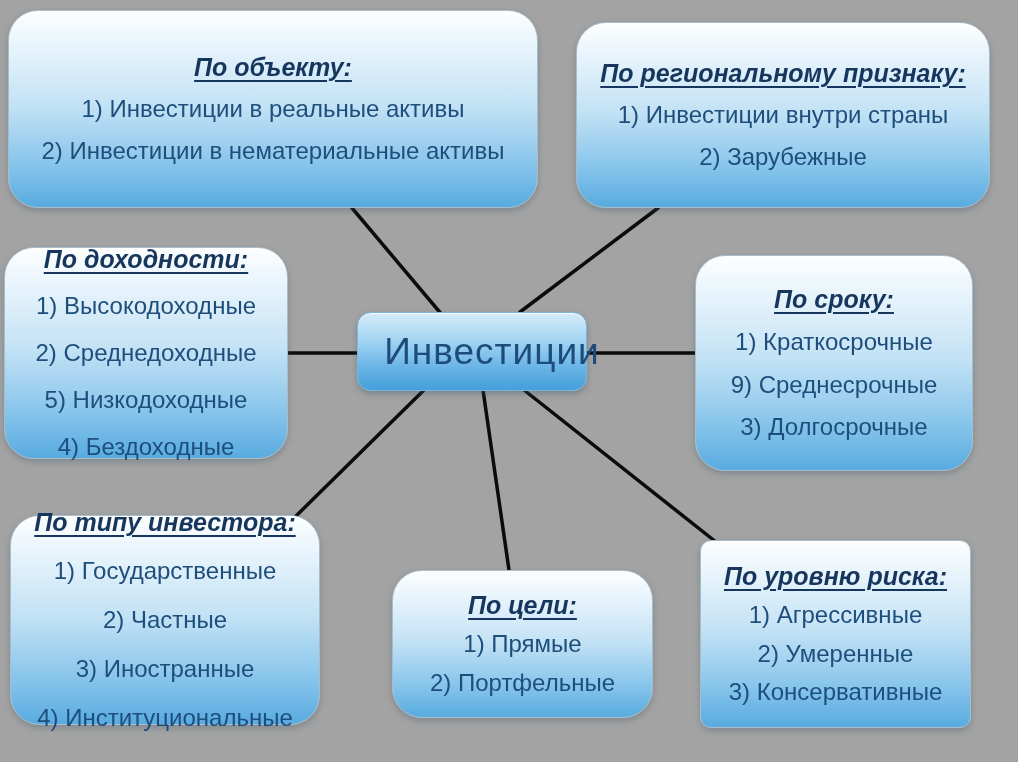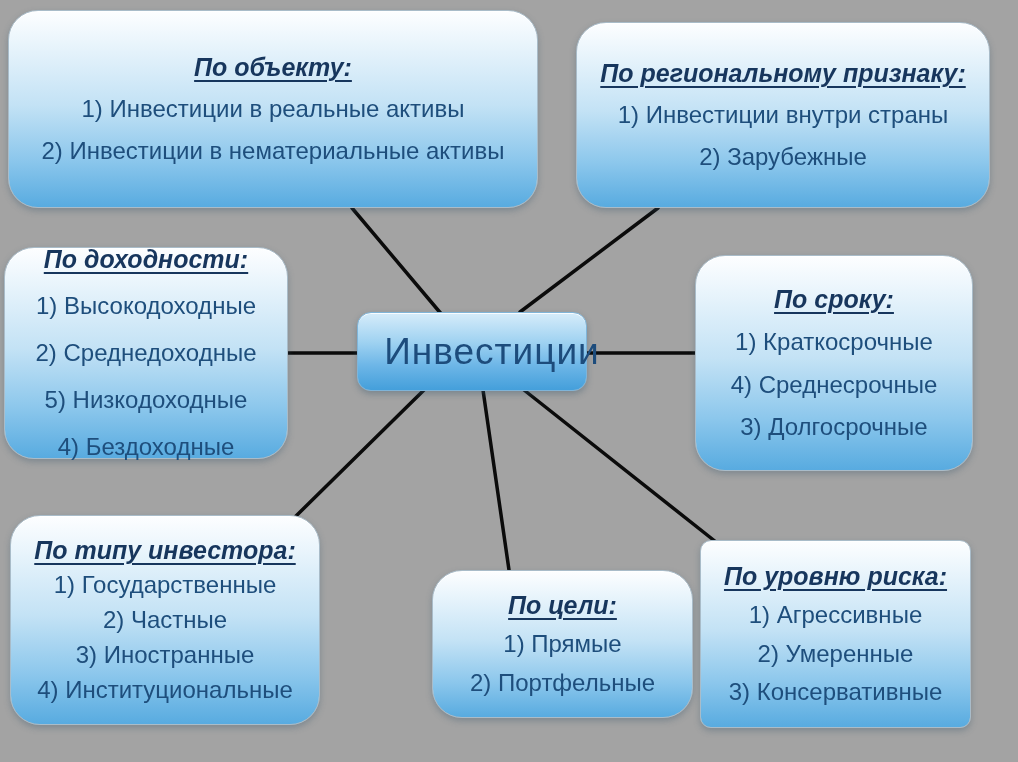--- a/index.html
+++ b/index.html
@@ -69,22 +69,22 @@
     color: #1d4c7c;
     font-size: 37px;
     line-height: 1;
     letter-spacing: 1px;
   }
   
   .box-object     { left: 8px;   top: 10px;  width: 530px; height: 198px; gap: 13px; }
   .box-region     { left: 576px; top: 22px;  width: 414px; height: 186px; gap: 13px; }
   .box-profit     { left: 4px;   top: 247px; width: 284px; height: 212px; gap: 18px;  }
   .box-term       { left: 695px; top: 255px; width: 278px; height: 216px; gap: 14px; }
-  .box-investor   { left: 10px;  top: 515px; width: 310px; height: 210px; gap: 6px;  }
-  .box-purpose    { left: 392px; top: 570px; width: 261px; height: 148px; gap: 10px; margin-left: 40px; }
+  .box-investor   { left: 10px;  top: 515px; width: 310px; height: 210px; gap: 20px;  }
+  .box-purpose    { left: 392px; top: 570px; width: 261px; height: 148px; gap: 10px; }
   .box-risk       { left: 700px; top: 540px; width: 271px; height: 188px; gap: 10px; border-radius: 11px; }
   .center-node    { left: 357px; top: 312px; width: 230px; height: 79px; }
 </style>
 </head>
 <body>
 
 <div class="canvas">
 
   <svg class="connectors" width="1018" height="762" viewBox="0 0 1018 762">
     <line x1="352" y1="208" x2="443" y2="316" stroke="#0b0b0b" stroke-width="3.5" stroke-linecap="round"></line>
@@ -112,21 +112,21 @@
     <div class="node-title">По доходности:</div>
     <div class="node-item">1) Высокодоходные</div>
     <div class="node-item">2) Среднедоходные</div>
     <div class="node-item">5) Низкодоходные</div>
     <div class="node-item">4) Бездоходные</div>
   </div>
 
   <div class="node box-term">
     <div class="node-title">По сроку:</div>
     <div class="node-item">1) Краткосрочные</div>
-    <div class="node-item">4) Среднесрочные</div>
+    <div class="node-item">9) Среднесрочные</div>
     <div class="node-item">3) Долгосрочные</div>
   </div>
 
   <div class="node box-investor">
     <div class="node-title">По типу инвестора:</div>
     <div class="node-item">1) Государственные</div>
     <div class="node-item">2) Частные</div>
     <div class="node-item">3) Иностранные</div>
     <div class="node-item">4) Институциональные</div>
   </div>

